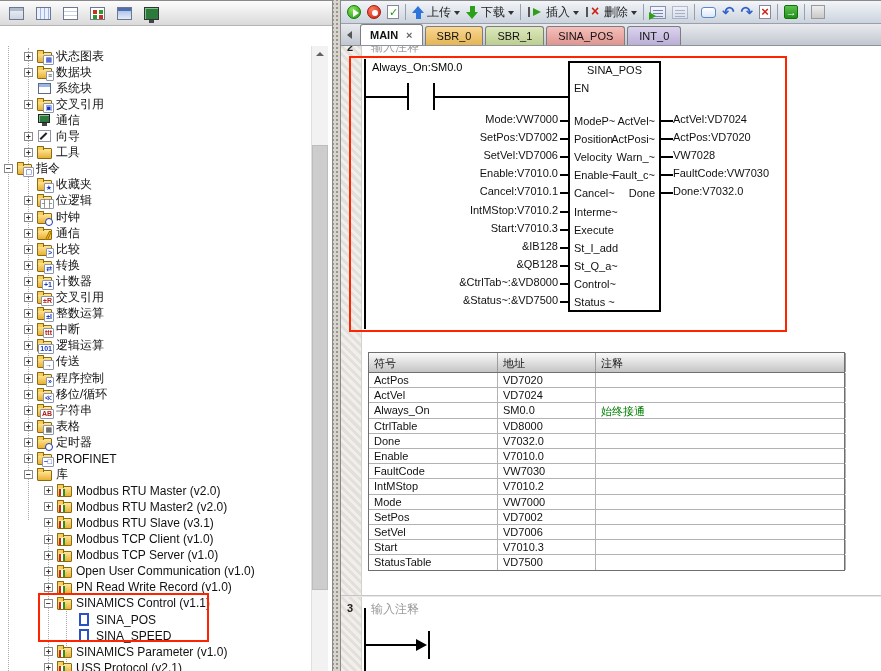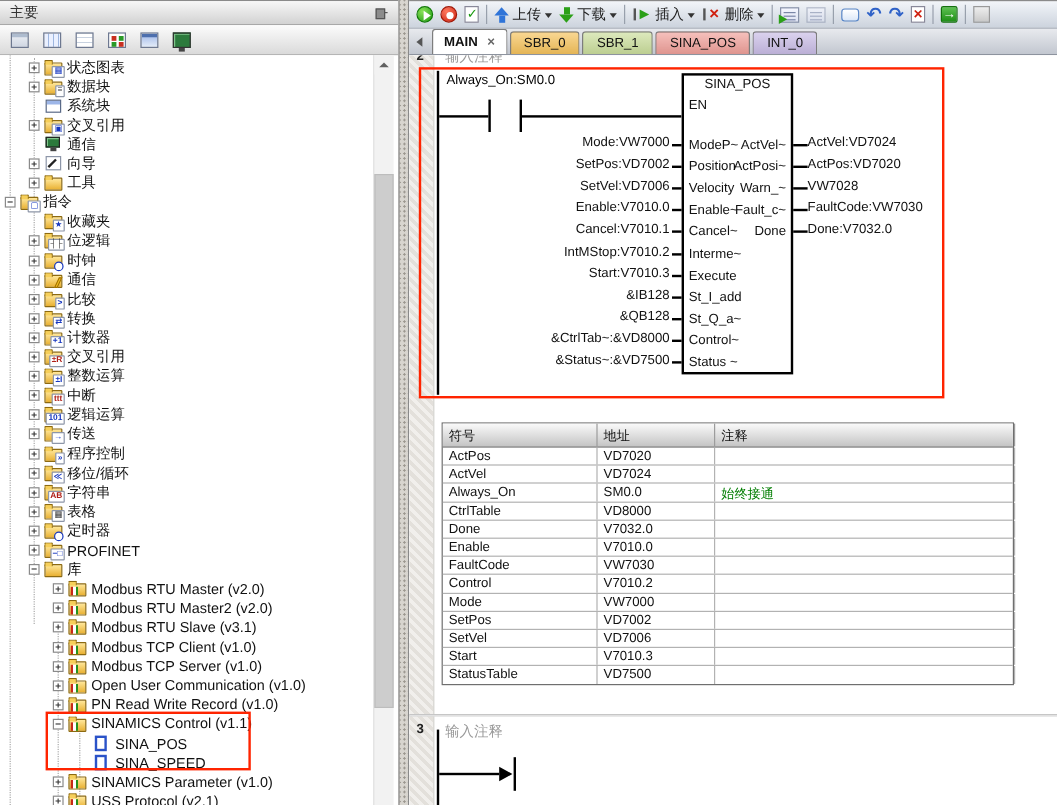--- a/index.html
+++ b/index.html
@@ -116,24 +116,20 @@
 .sth div{padding:3px 0 0 5px;border-right:1px solid #9c9c9c;overflow:hidden}
 .str{display:grid;grid-template-columns:129px 98px 250px;height:15.2px;border-bottom:1px solid #b2b2b2}
 .str:last-child{border-bottom:none}
 .str div{padding:1px 0 0 5px;border-right:1px solid #b2b2b2;overflow:hidden;white-space:nowrap}
 .green{color:#007d00}
 </style>
 </head>
 <body>
 
 <div class="lp">
-  <div class="lp-h">
-    <span>主要</span>
-    <span class="pin"></span>
-  </div>
   <div class="lp-tb" id="lp-toolbar">
       <span class="lbtn">
         <span class="li li1"></span>
       </span>
       <span class="lbtn">
         <span class="li li2"></span>
       </span>
       <span class="lbtn">
         <span class="li li3"></span>
       </span>
@@ -720,21 +716,21 @@
           <div>Enable</div>
           <div>V7010.0</div>
           <div></div>
         </div>
         <div class="str">
           <div>FaultCode</div>
           <div>VW7030</div>
           <div></div>
         </div>
         <div class="str">
-          <div>Control</div>
+          <div>IntMStop</div>
           <div>V7010.2</div>
           <div></div>
         </div>
         <div class="str">
           <div>Mode</div>
           <div>VW7000</div>
           <div></div>
         </div>
         <div class="str">
           <div>SetPos</div>

